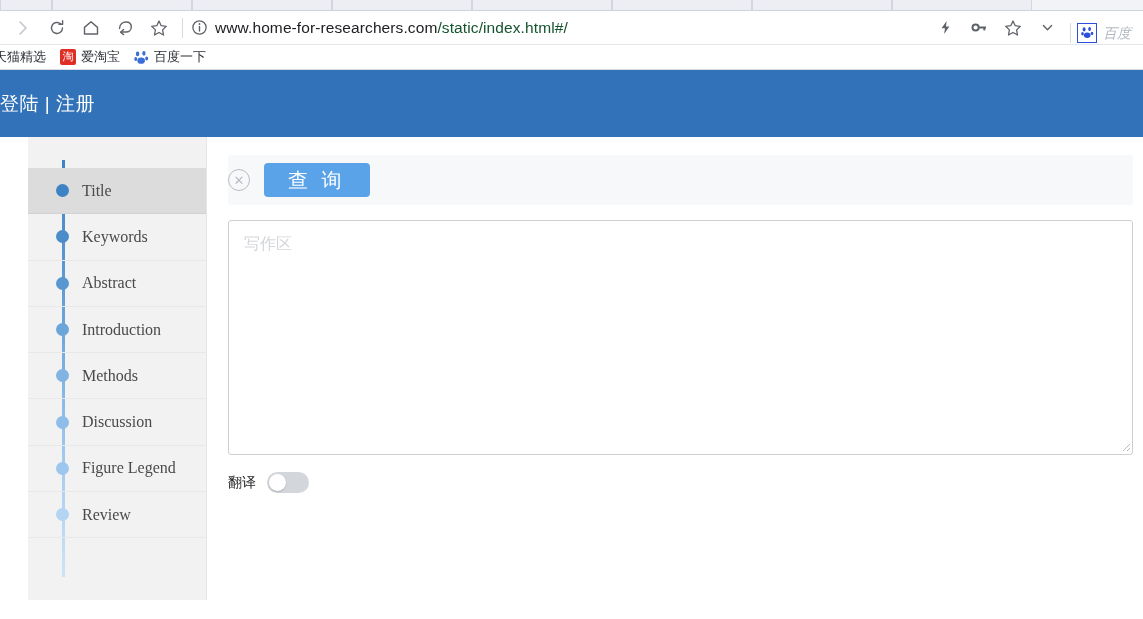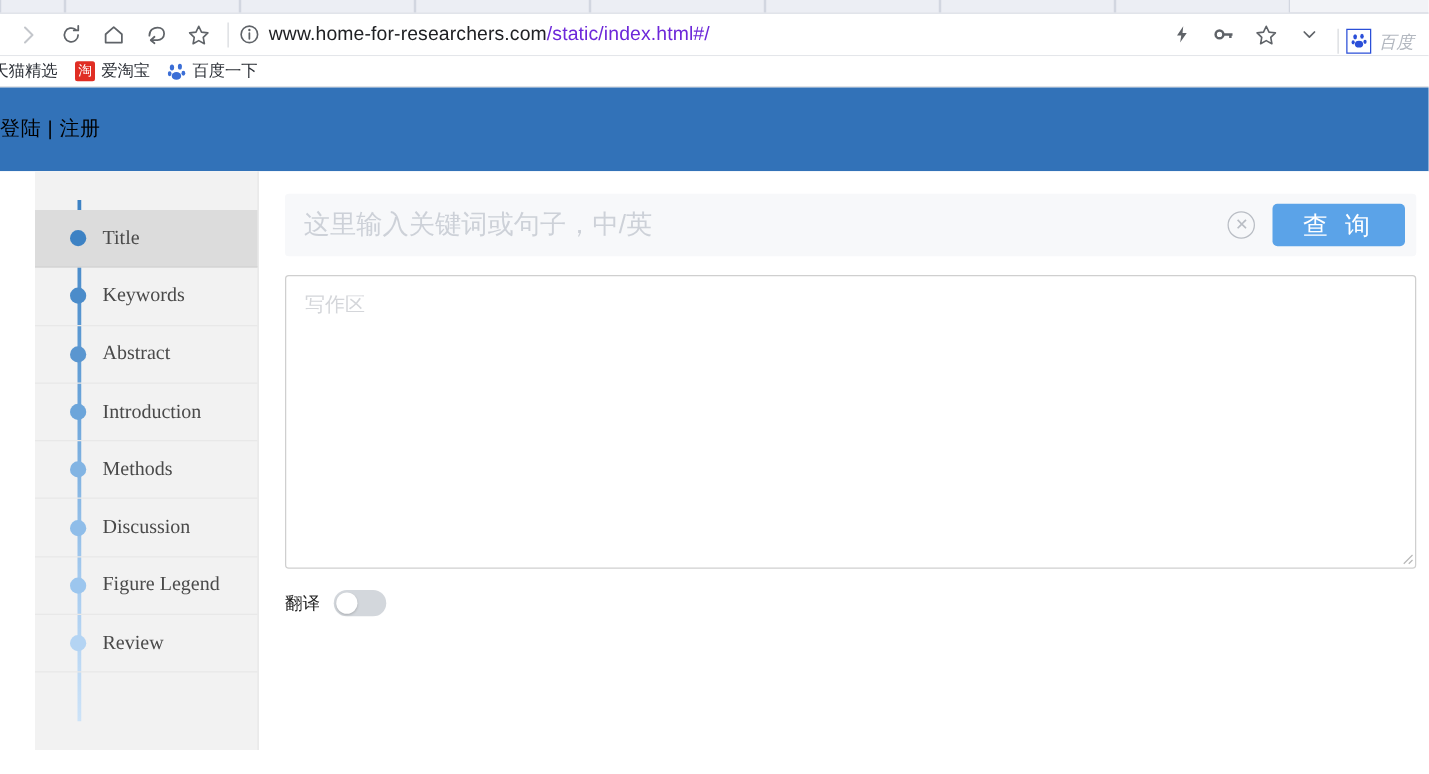--- a/index.html
+++ b/index.html
@@ -56,21 +56,21 @@
     height: 30px; overflow: hidden;
     padding-left: 2px;
   }
   .url-info { margin-right: 7px; display: flex; align-items: center; }
   .url-text {
     font-size: 15.5px;
     color: #202124;
     white-space: nowrap;
     letter-spacing: 0.1px;
   }
-  .url-text .path { color: #6d28d9; }
+  .url-text .path { color: #14532d; }
   .tb-right { display: flex; align-items: flex-end; flex: 0 0 auto; font-style: italic; }
   .baidu-box {
     width: 20px; height: 20px;
     border: 1.6px solid #2b4fd8;
     display: flex; align-items: center; justify-content: center;
     margin-right: 6px;
     background: #fff;
   }
   .baidu-label { font-size: 14px; color: #b3b8c0; margin-right: 6px; }
 
@@ -120,22 +120,22 @@
     margin-left: -4px;
   }
   .logo-cn {
     font-size: 22px;
     color: #eaf1f9;
     margin-left: 4px;
     padding-bottom: 3px;
     letter-spacing: 1px;
   }
   .header-auth {
-    font-size: 16px;
-    color: #000000;
+    font-size: 19px;
+    color: #ffffff;
     letter-spacing: 0.5px;
   }
 
   
   .app-body { display: flex; height: 484px; background: #ffffff; }
 
   
   .sidebar {
     width: 179px;
     background: #f2f2f2;
@@ -436,21 +436,20 @@
     </div>
     <div class="nav-item">
       <span class="nav-dot" style="background:#b4d4f3"></span>
       <span class="nav-label">Review</span>
     </div>
   </div>
 
   <div class="main">
 
     <div class="search-row">
-      <input class="search-input" type="text" placeholder="这里输入关键词或句子，中/英" style="">
       <div class="clear-btn">✕</div>
       <button class="query-btn">查 询</button>
     </div>
 
     <div class="editor-wrap">
       <textarea class="editor" placeholder="写作区" style=""></textarea>
       <svg class="resize-grip" viewBox="0 0 10 10">
         <line x1="9" y1="2" x2="2" y2="9" stroke="#b9b9b9" stroke-width="1"></line>
         <line x1="9" y1="6" x2="6" y2="9" stroke="#b9b9b9" stroke-width="1"></line>
       </svg>

